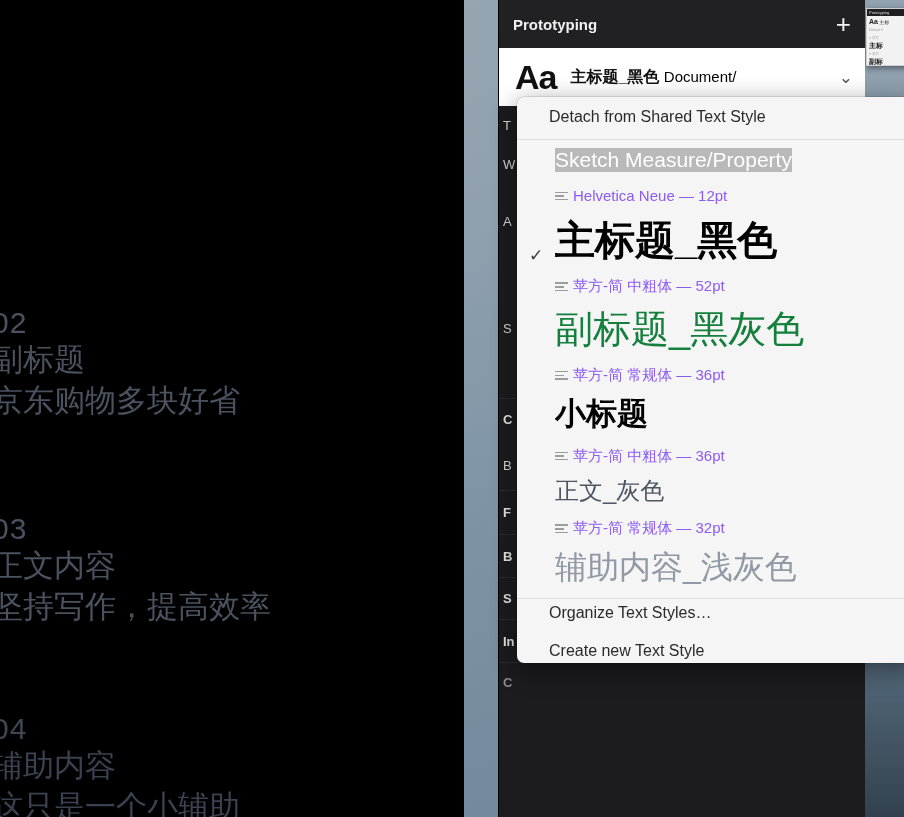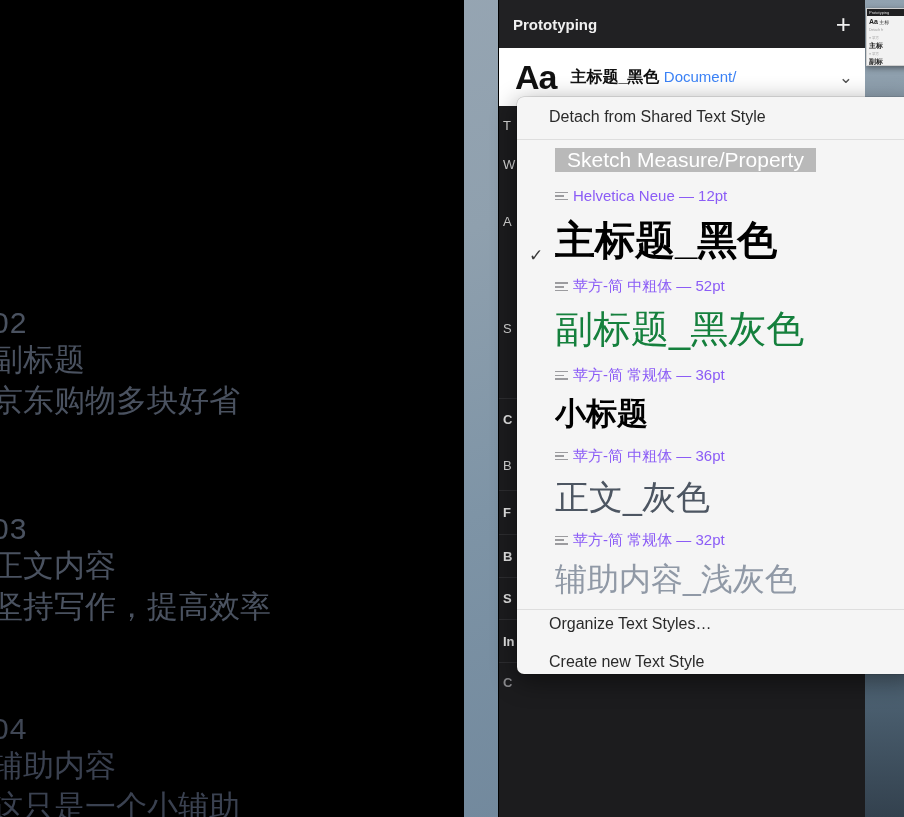--- a/index.html
+++ b/index.html
@@ -152,21 +152,21 @@
   #style-row .meta { flex: 1; overflow: hidden; }
   #style-row .meta .name {
     font-size: 16px;
     color: #111;
     font-weight: bold;
     line-height: 20px;
     white-space: nowrap;
   }
   #style-row .meta .path {
     font-size: 15px;
-    color: #3b82f6;
+    color: #000000;
     line-height: 19px;
     white-space: nowrap;
   }
   #style-row .chev {
     color: #555;
     font-size: 17px;
     margin-left: 6px;
   }
 
   
@@ -233,21 +233,21 @@
   .style-item .preview {
     white-space: nowrap;
     line-height: 1.12;
     display: inline-block;
     max-width: 100%;
     overflow: hidden;
   }
   .style-item .preview.hl {
     background: #b9b9b9;
     color: #ffffff;
-    padding: 0 12px;
+    padding: 0 0;
   }
   .style-item .detail {
     font-size: 15px;
     color: #8b5cf6;
     line-height: 20px;
     margin-top: 10px;
     white-space: nowrap;
   }
   .style-item .detail .align-icon {
     display: inline-block;
@@ -400,21 +400,21 @@
   <div class="style-item">
     <span class="check"></span>
     <div class="preview" style="font-size:31px;color:#000000;font-weight:bold;">小标题</div>
     <div class="detail">
       <span class="align-icon"><i></i><i></i><i></i></span><span>苹方-简 中粗体 — 36pt</span>
     </div>
   </div>
 
   <div class="style-item">
     <span class="check"></span>
-    <div class="preview" style="font-size:34px;color:#4d5662;font-weight:normal;">正文_灰色</div>
+    <div class="preview" style="font-size:24px;color:#4d5662;font-weight:normal;">正文_灰色</div>
     <div class="detail">
       <span class="align-icon"><i></i><i></i><i></i></span><span>苹方-简 常规体 — 32pt</span>
     </div>
   </div>
 
   <div class="style-item">
     <span class="check"></span>
     <div class="preview" style="font-size:32px;color:#9099a6;font-weight:normal;">辅助内容_浅灰色</div>
   </div>
 

